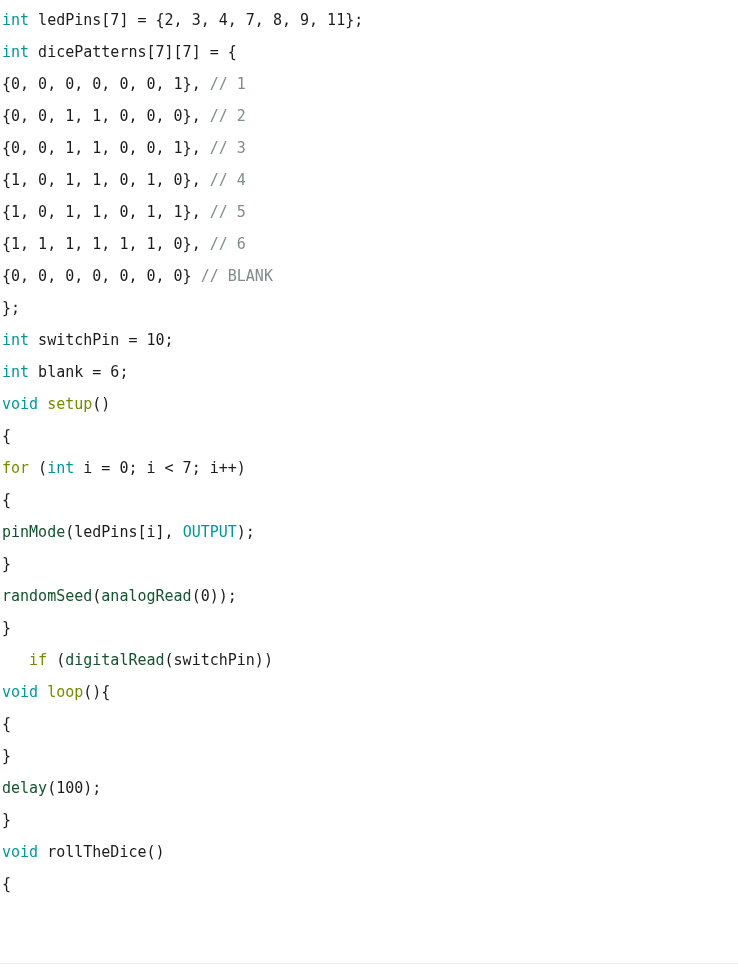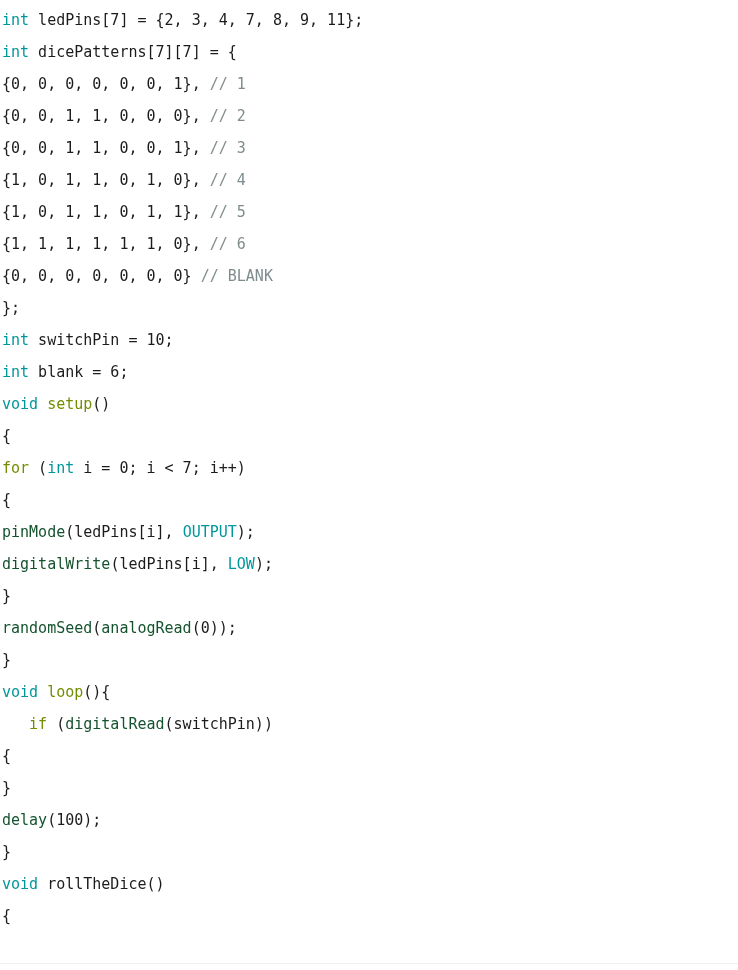--- a/index.html
+++ b/index.html
@@ -59,26 +59,25 @@
       <div class="code-line"><span class="tok tok-plain">{1, 1, 1, 1, 1, 1, 0}, </span><span class="tok tok-cmt">// 6</span></div>
       <div class="code-line"><span class="tok tok-plain">{0, 0, 0, 0, 0, 0, 0} </span><span class="tok tok-cmt">// BLANK</span></div>
       <div class="code-line"><span class="tok tok-plain">};</span></div>
       <div class="code-line"><span class="tok tok-kw">int</span><span class="tok tok-plain"> switchPin = 10;</span></div>
       <div class="code-line"><span class="tok tok-kw">int</span><span class="tok tok-plain"> blank = 6;</span></div>
       <div class="code-line"><span class="tok tok-kw">void</span><span class="tok tok-plain"> </span><span class="tok tok-ctrl">setup</span><span class="tok tok-plain">()</span></div>
       <div class="code-line"><span class="tok tok-plain">{</span></div>
       <div class="code-line"><span class="tok tok-ctrl">for</span><span class="tok tok-plain"> (</span><span class="tok tok-kw">int</span><span class="tok tok-plain"> i = 0; i &lt; 7; i++)</span></div>
       <div class="code-line"><span class="tok tok-plain">{</span></div>
       <div class="code-line"><span class="tok tok-fn">pinMode</span><span class="tok tok-plain">(ledPins[i], </span><span class="tok tok-kw">OUTPUT</span><span class="tok tok-plain">);</span></div>
-      <div class="code-line"><span class="tok tok-fn">digitalWrite</span><span class="tok tok-plain">(ledPins[i], </span><span class="tok tok-kw">LOW</span><span class="tok tok-plain">);</span></div>
       <div class="code-line"><span class="tok tok-plain">}</span></div>
       <div class="code-line"><span class="tok tok-fn">randomSeed</span><span class="tok tok-plain">(</span><span class="tok tok-fn">analogRead</span><span class="tok tok-plain">(0));</span></div>
       <div class="code-line"><span class="tok tok-plain">}</span></div>
+      <div class="code-line"><span class="tok tok-plain">   </span><span class="tok tok-ctrl">if</span><span class="tok tok-plain"> (</span><span class="tok tok-fn">digitalRead</span><span class="tok tok-plain">(switchPin))</span></div>
       <div class="code-line"><span class="tok tok-kw">void</span><span class="tok tok-plain"> </span><span class="tok tok-ctrl">loop</span><span class="tok tok-plain">(){</span></div>
-      <div class="code-line"><span class="tok tok-plain">   </span><span class="tok tok-ctrl">if</span><span class="tok tok-plain"> (</span><span class="tok tok-fn">digitalRead</span><span class="tok tok-plain">(switchPin))</span></div>
       <div class="code-line"><span class="tok tok-plain">{</span></div>
       <div class="code-line"><span class="tok tok-plain">}</span></div>
       <div class="code-line"><span class="tok tok-fn">delay</span><span class="tok tok-plain">(100);</span></div>
       <div class="code-line"><span class="tok tok-plain">}</span></div>
       <div class="code-line"><span class="tok tok-kw">void</span><span class="tok tok-plain"> rollTheDice()</span></div>
       <div class="code-line"><span class="tok tok-plain">{</span></div>
     </div>
   <div id="bottom-divider"></div>
 </div>
 

